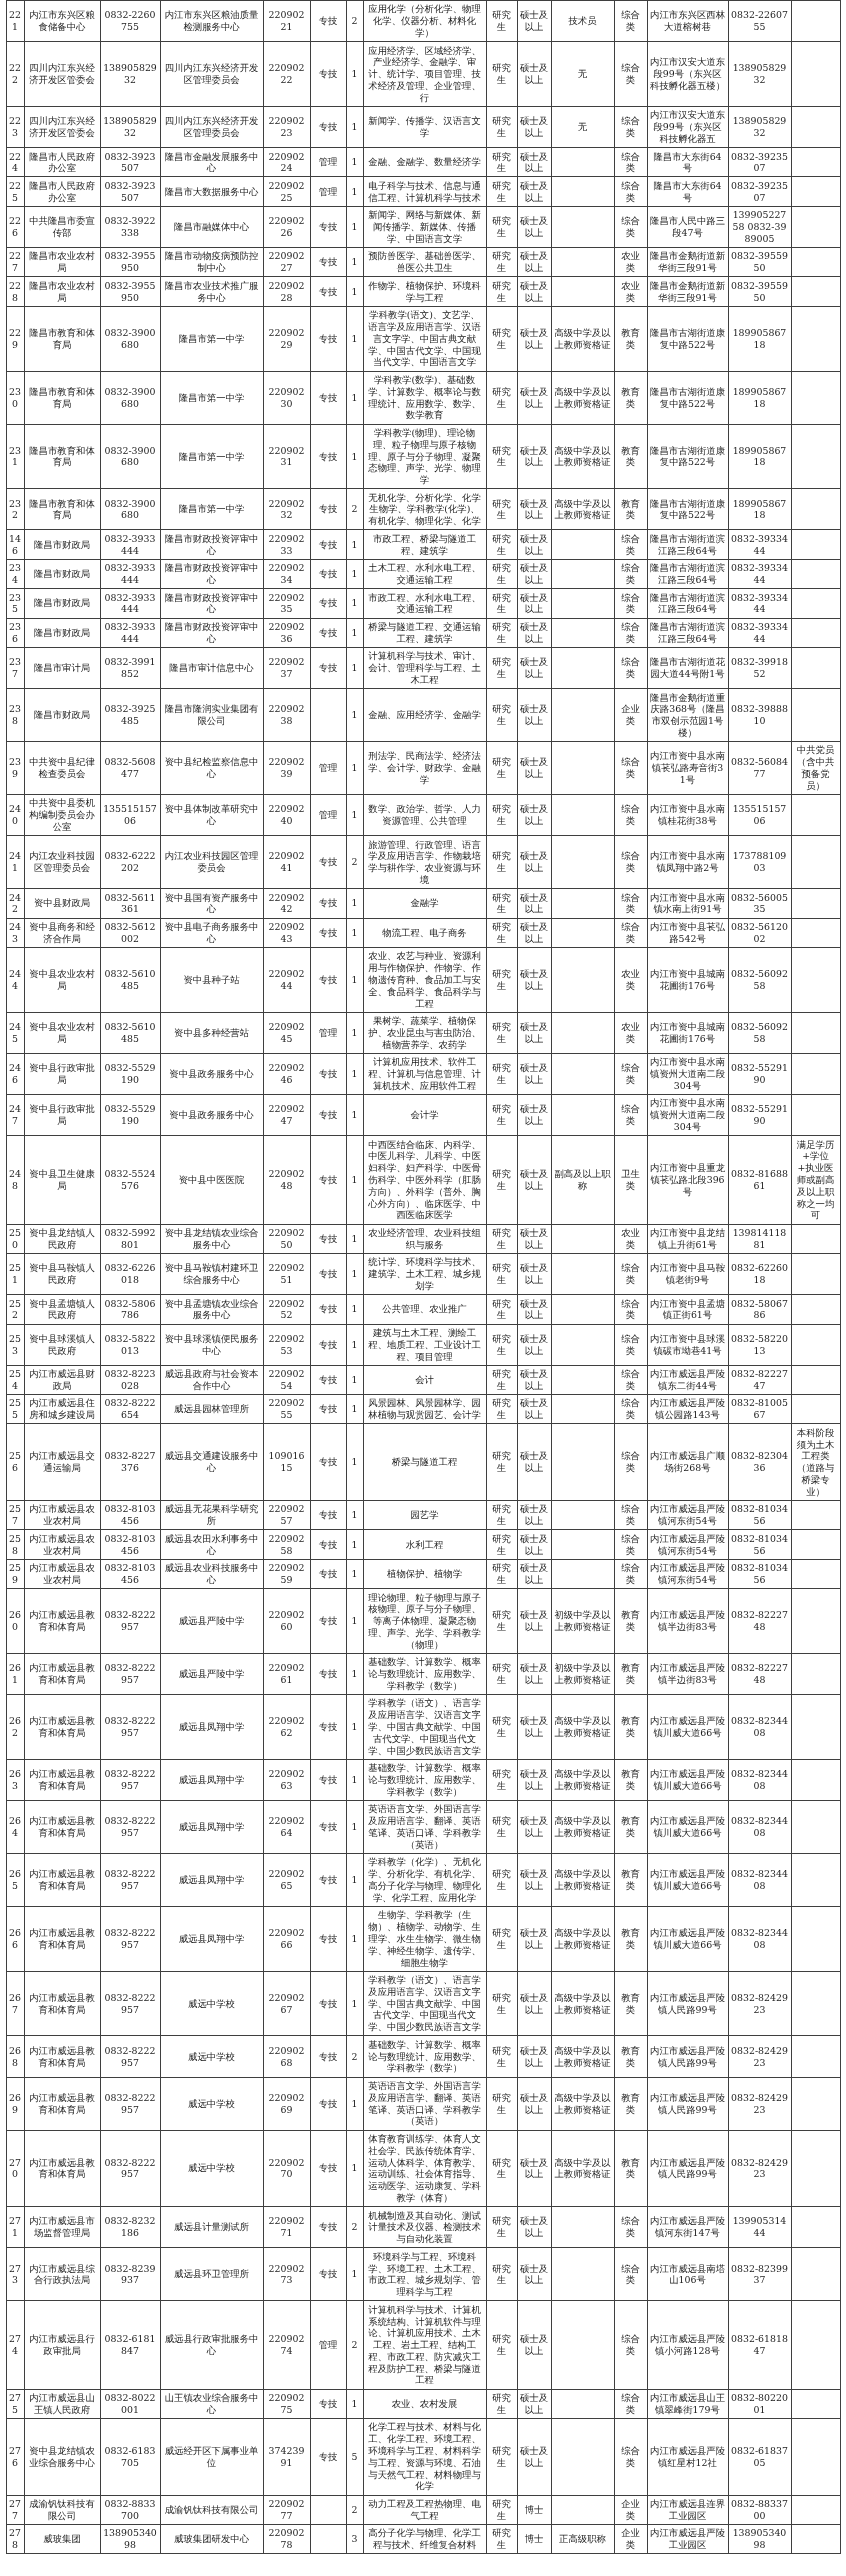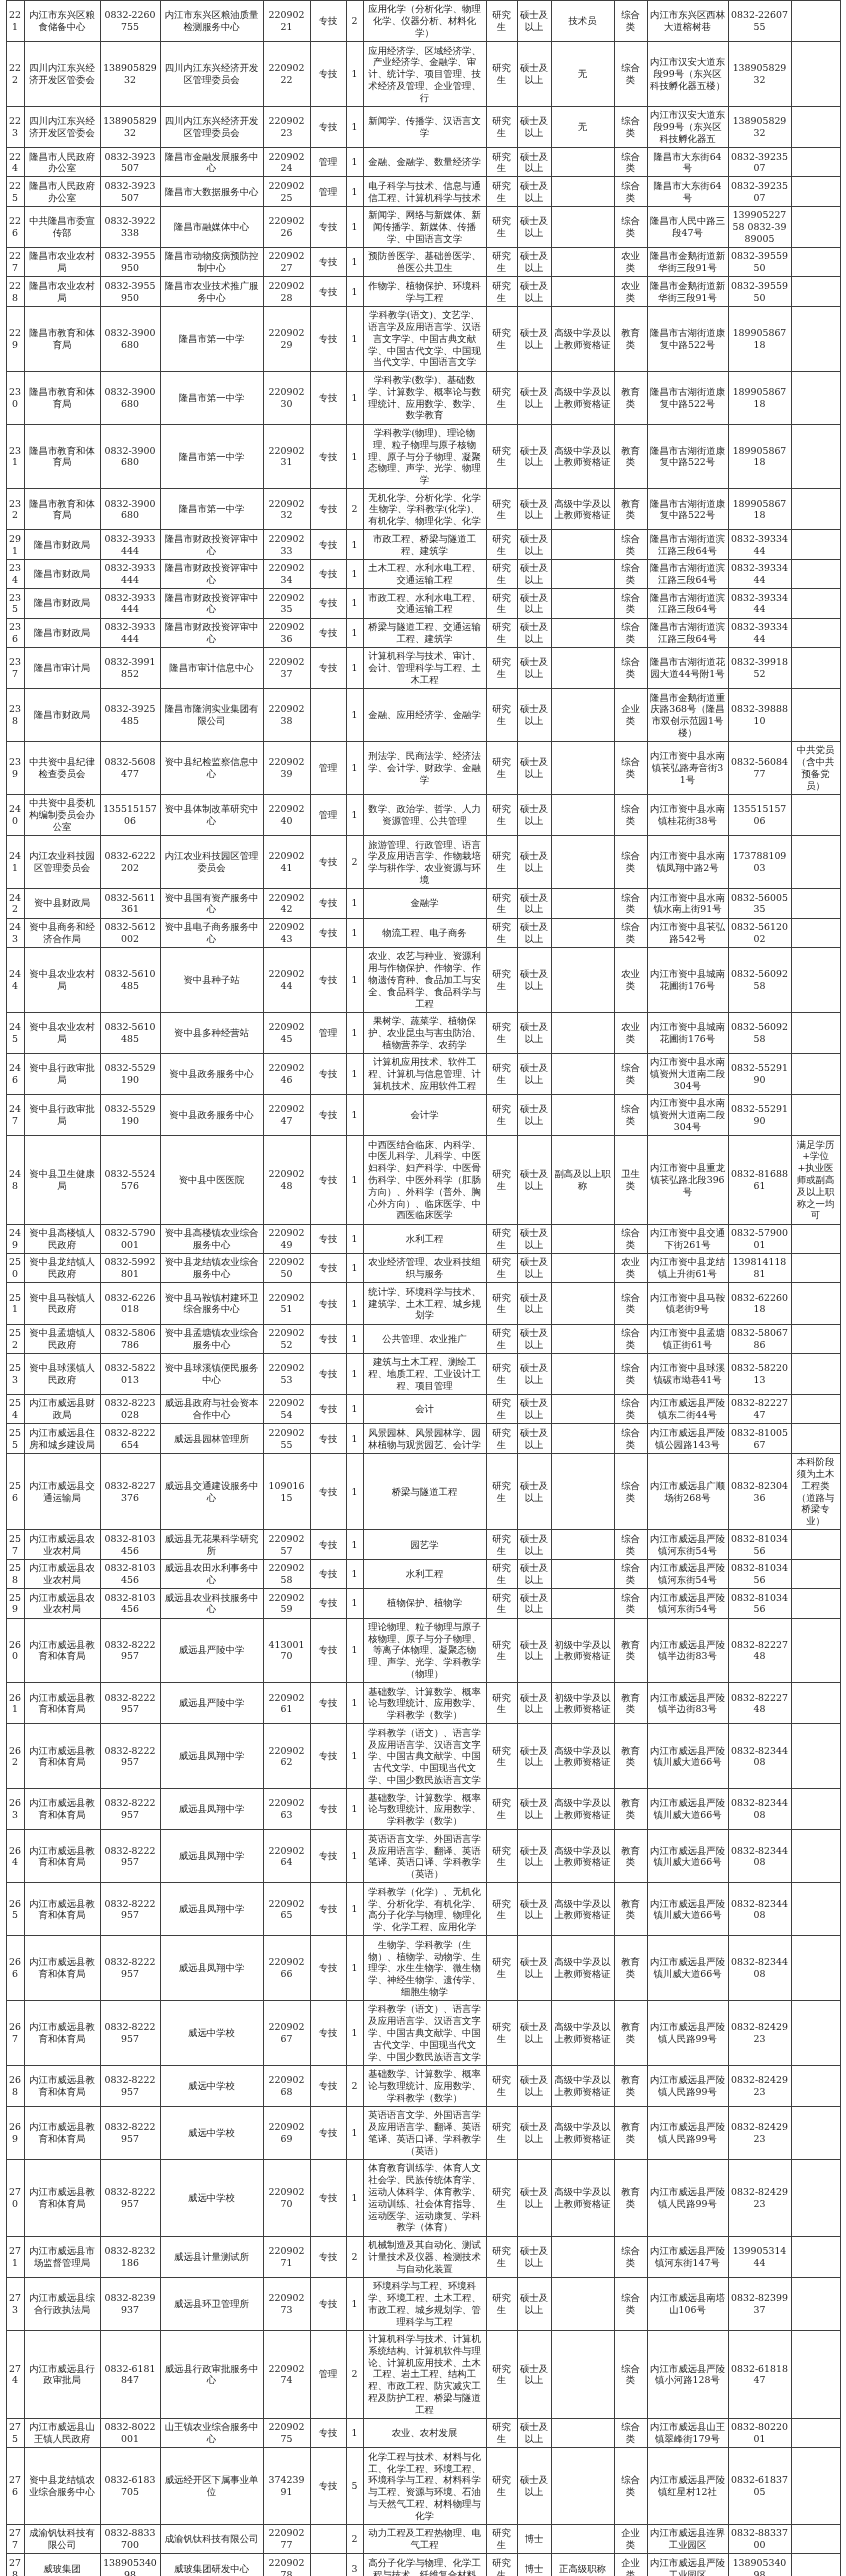--- a/index.html
+++ b/index.html
@@ -246,21 +246,21 @@
           <td>无机化学、分析化学、化学生物学、学科教学(化学)、有机化学、物理化学、化学</td>
           <td>研究生</td>
           <td>硕士及以上</td>
           <td>高级中学及以上教师资格证</td>
           <td>教育类</td>
           <td>隆昌市古湖街道康复中路522号</td>
           <td>18990586718</td>
           <td></td>
         </tr>
         <tr>
-          <td>291</td>
+          <td>146</td>
           <td>隆昌市财政局</td>
           <td>0832-3933444</td>
           <td>隆昌市财政投资评审中心</td>
           <td>22090233</td>
           <td>专技</td>
           <td>1</td>
           <td>市政工程、桥梁与隧道工程、建筑学</td>
           <td>研究生</td>
           <td>硕士及以上</td>
           <td></td>
@@ -518,37 +518,20 @@
           <td>中西医结合临床、内科学、中医儿科学、儿科学、中医妇科学、妇产科学、中医骨伤科学、中医外科学（肛肠方向）、外科学（普外、胸心外方向）、临床医学、中西医临床医学</td>
           <td>研究生</td>
           <td>硕士及以上</td>
           <td>副高及以上职称</td>
           <td>卫生类</td>
           <td>内江市资中县重龙镇苌弘路北段396号</td>
           <td>0832-8168861</td>
           <td>满足学历+学位+执业医师或副高及以上职称之一均可</td>
         </tr>
         <tr>
-          <td>249</td>
-          <td>资中县高楼镇人民政府</td>
-          <td>0832-5790001</td>
-          <td>资中县高楼镇农业综合服务中心</td>
-          <td>22090249</td>
-          <td>专技</td>
-          <td>1</td>
-          <td>水利工程</td>
-          <td>研究生</td>
-          <td>硕士及以上</td>
-          <td></td>
-          <td>综合类</td>
-          <td>内江市资中县交通下街261号</td>
-          <td>0832-5790001</td>
-          <td></td>
-        </tr>
-        <tr>
           <td>250</td>
           <td>资中县龙结镇人民政府</td>
           <td>0832-5992801</td>
           <td>资中县龙结镇农业综合服务中心</td>
           <td>22090250</td>
           <td>专技</td>
           <td>1</td>
           <td>农业经济管理、农业科技组织与服务</td>
           <td>研究生</td>
           <td>硕士及以上</td>
@@ -709,21 +692,21 @@
           <td>综合类</td>
           <td>内江市威远县严陵镇河东街54号</td>
           <td>0832-8103456</td>
           <td></td>
         </tr>
         <tr>
           <td>260</td>
           <td>内江市威远县教育和体育局</td>
           <td>0832-8222957</td>
           <td>威远县严陵中学</td>
-          <td>41300170</td>
+          <td>22090260</td>
           <td>专技</td>
           <td>1</td>
           <td>理论物理、粒子物理与原子核物理、原子与分子物理、等离子体物理、凝聚态物理、声学、光学、学科教学（物理）</td>
           <td>研究生</td>
           <td>硕士及以上</td>
           <td>初级中学及以上教师资格证</td>
           <td>教育类</td>
           <td>内江市威远县严陵镇半边街83号</td>
           <td>0832-8222748</td>
           <td></td>

